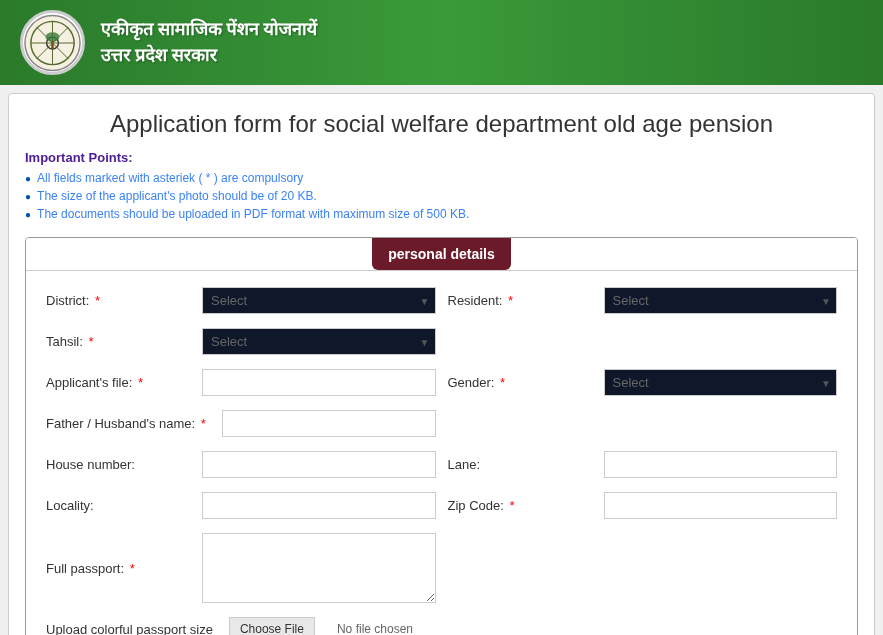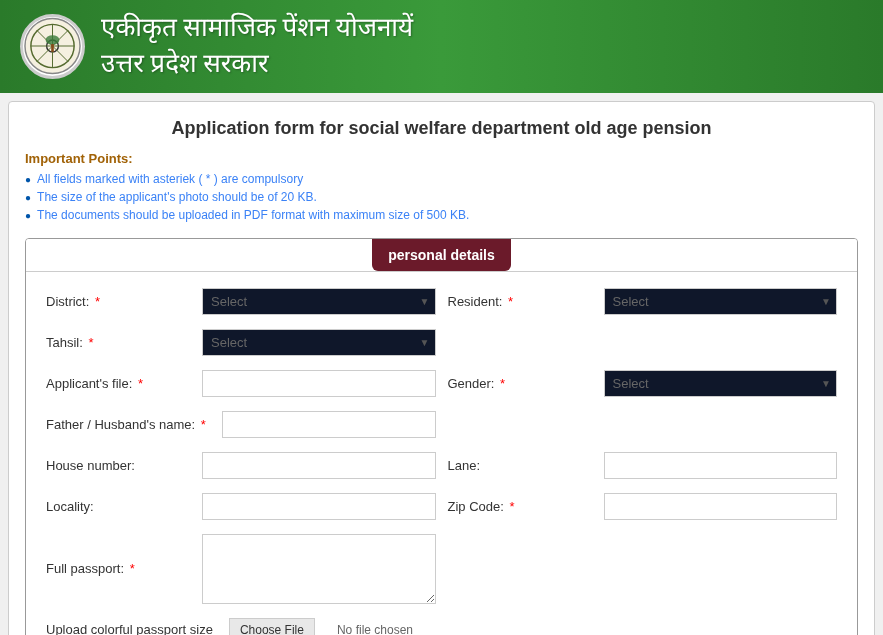--- a/index.html
+++ b/index.html
@@ -22,46 +22,46 @@
       border: 3px solid #ccc;
       display: flex;
       align-items: center;
       justify-content: center;
       flex-shrink: 0;
       font-size: 20px;
       overflow: hidden;
     }
     .header-title {
       color: #fff;
-      font-size: 26px;
-      font-weight: normal;
+      font-size: 18px;
+      font-weight: bold;
       font-family: serif;
       text-shadow: 1px 1px 2px rgba(0,0,0,0.3);
       line-height: 1.4;
     }
 
     
     .main-content {
       background: #fff;
       margin: 8px;
       padding: 16px;
       border: 1px solid #ccc;
       border-radius: 4px;
     }
 
     .page-title {
       text-align: center;
-      font-size: 18px;
-      font-weight: bold;
+      font-size: 24px;
+      font-weight: normal;
       color: #333;
       margin-bottom: 12px;
     }
 
     .important-heading {
-      color: #a16207;
+      color: #4c1d95;
       font-weight: bold;
       font-size: 13px;
       margin-bottom: 6px;
     }
 
     .info-list {
       list-style: none;
       margin-bottom: 16px;
     }
     .info-list li {

